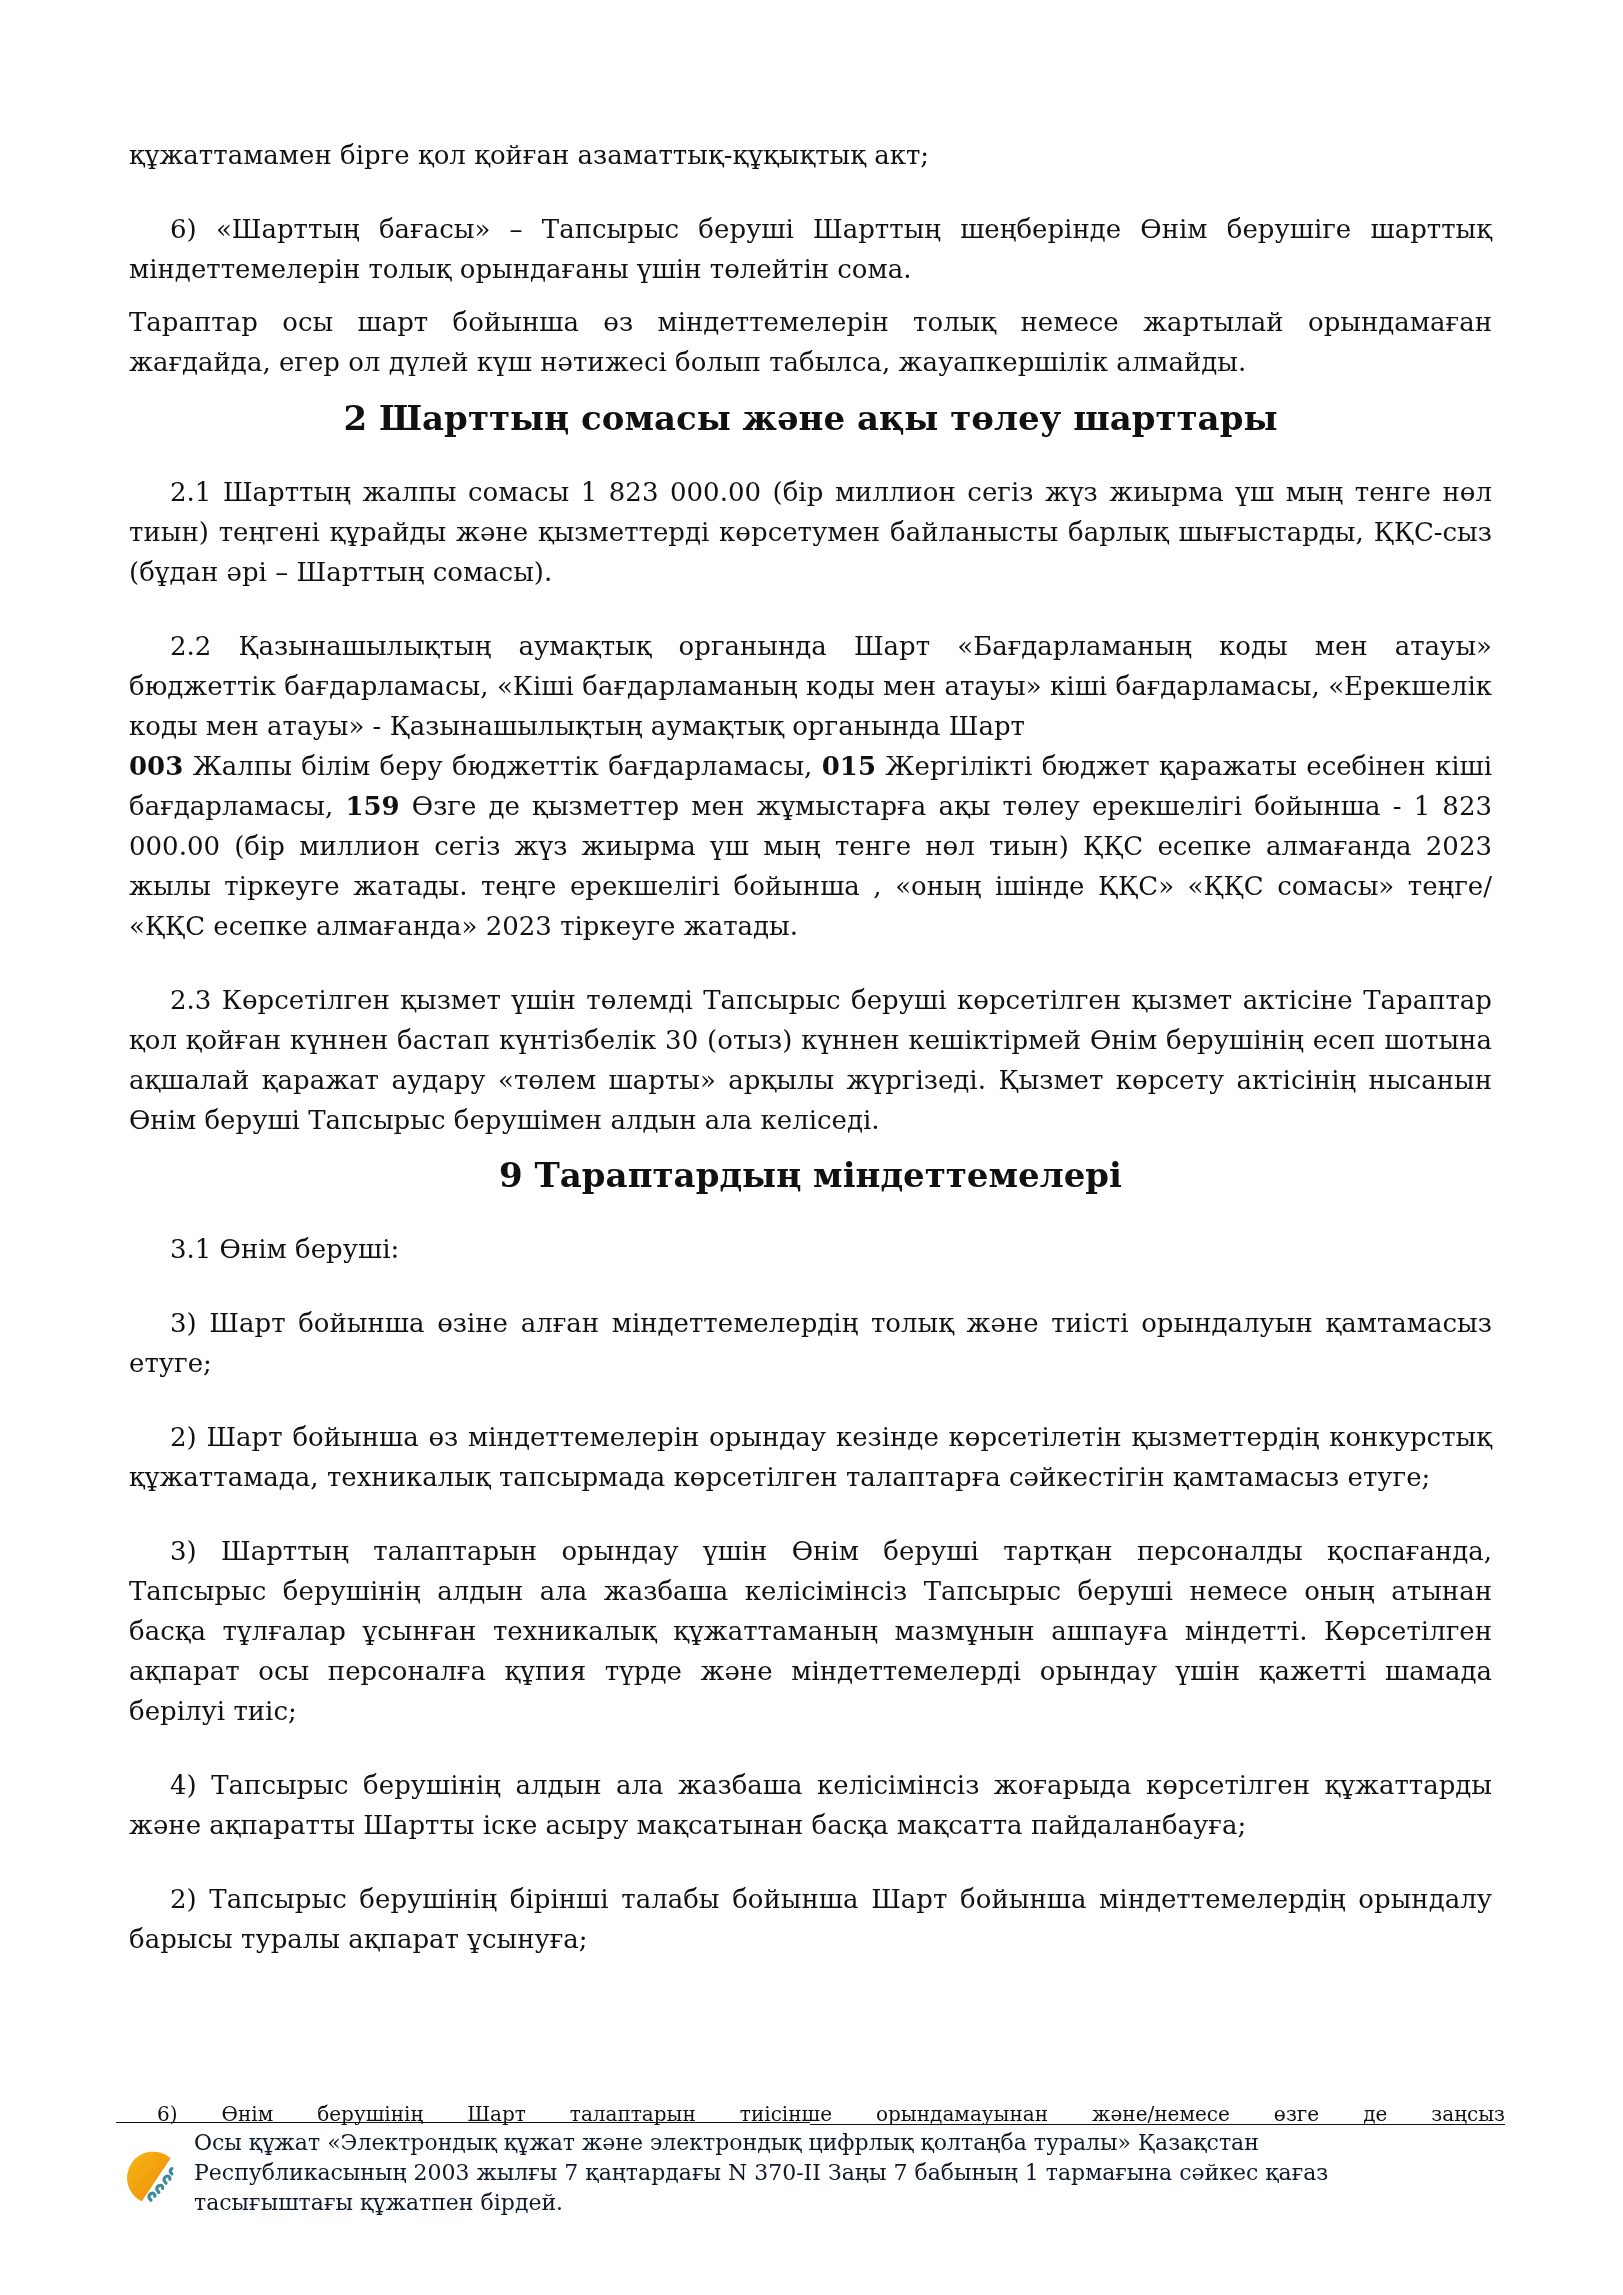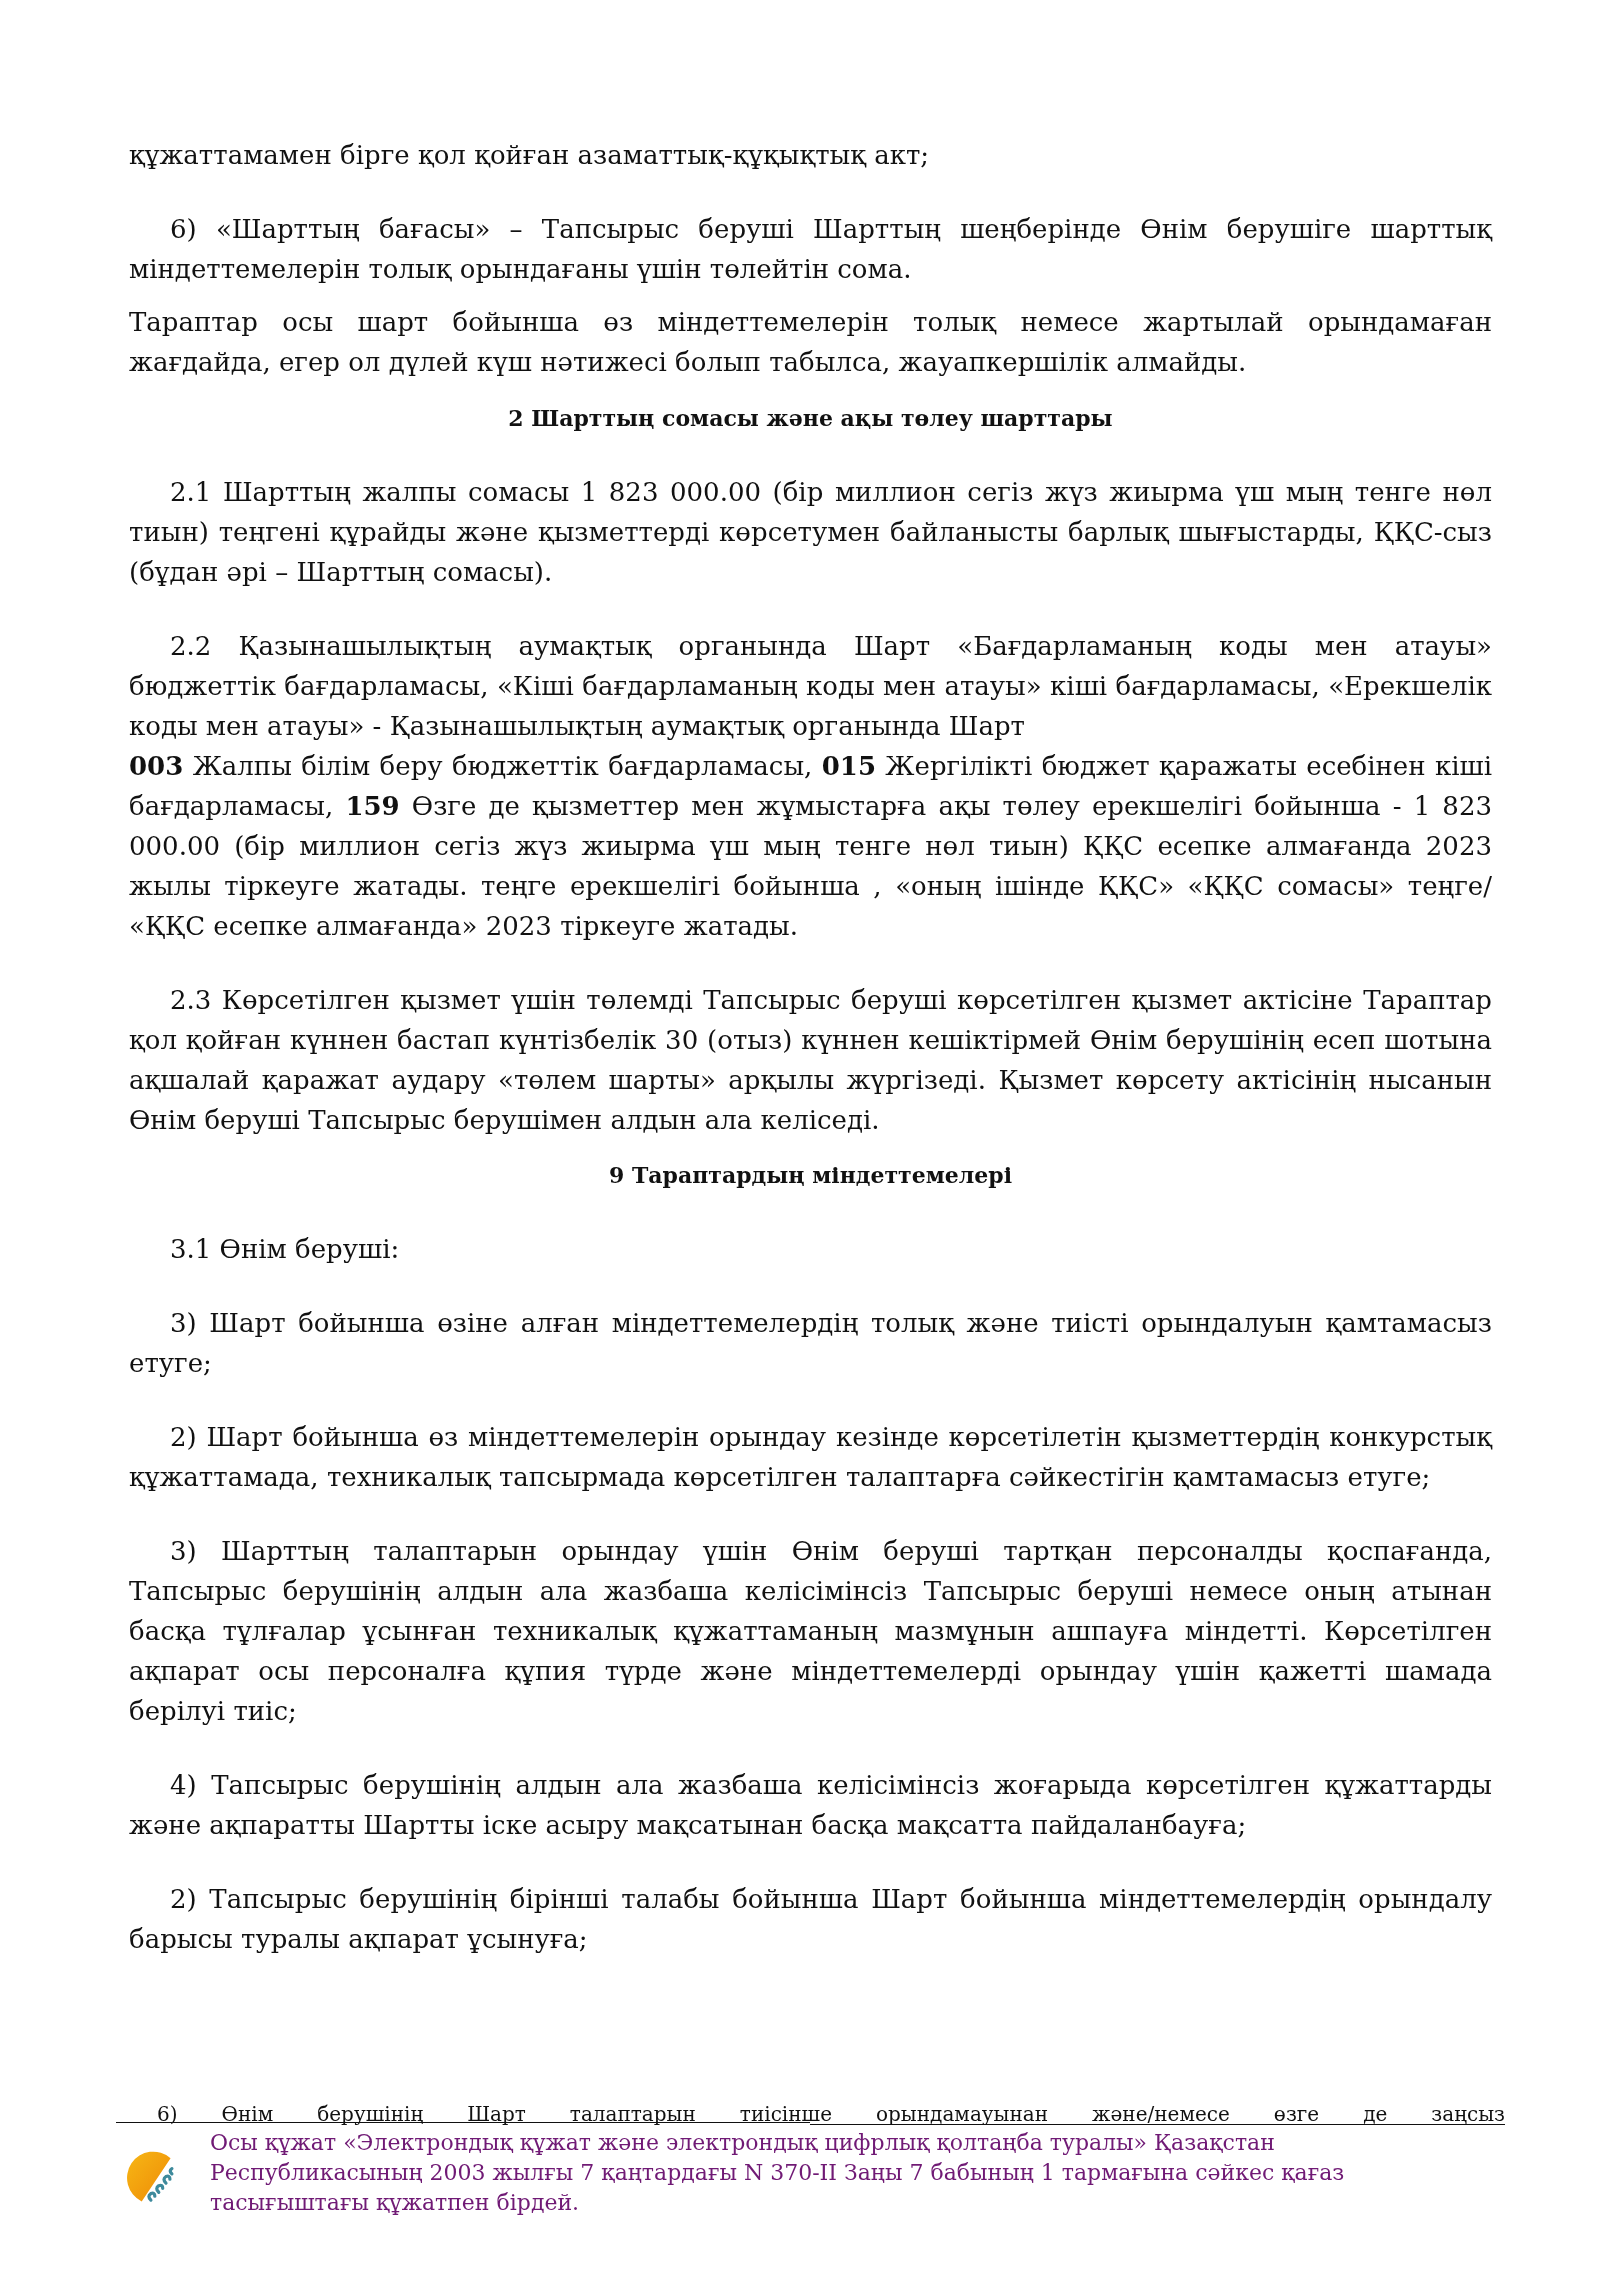--- a/index.html
+++ b/index.html
@@ -24,21 +24,21 @@
     .p {
       font-size: 26px;
       line-height: 40px;
       text-align: justify;
       margin: 13px;
     }
     .indent { text-indent: 41px; }
     .gap { margin-top: 34px; }
     .gap-sm { margin-top: 2.6px; }
     .heading {
-      font-size: 22px;
+      font-size: 34px;
       line-height: 40px;
       font-weight: bold;
       text-align: center;
       margin: 15.7px 0 0 0;
     }
     .heading + .p { margin-top: 34px; }
     .ragged { text-align: left; }
     b { font-weight: bold; }
 
     
@@ -78,22 +78,21 @@
       width: 63px;
       height: 63px;
     }
     .footer-note {
       position: absolute;
       left: 194px;
       top: 2128px;
       width: 1243px;
       font-size: 22px;
       line-height: 30px;
-      color: #701a75;
-      margin-left: 16px;
+      color: #0f172a;
     }
     .footer-note div { white-space: nowrap; }
   </style>
 </head>
 <body>
 
 <div class="page">
 
   <p class="p ragged">құжаттамамен бірге қол қойған азаматтық-құқықтық акт;</p>
 

